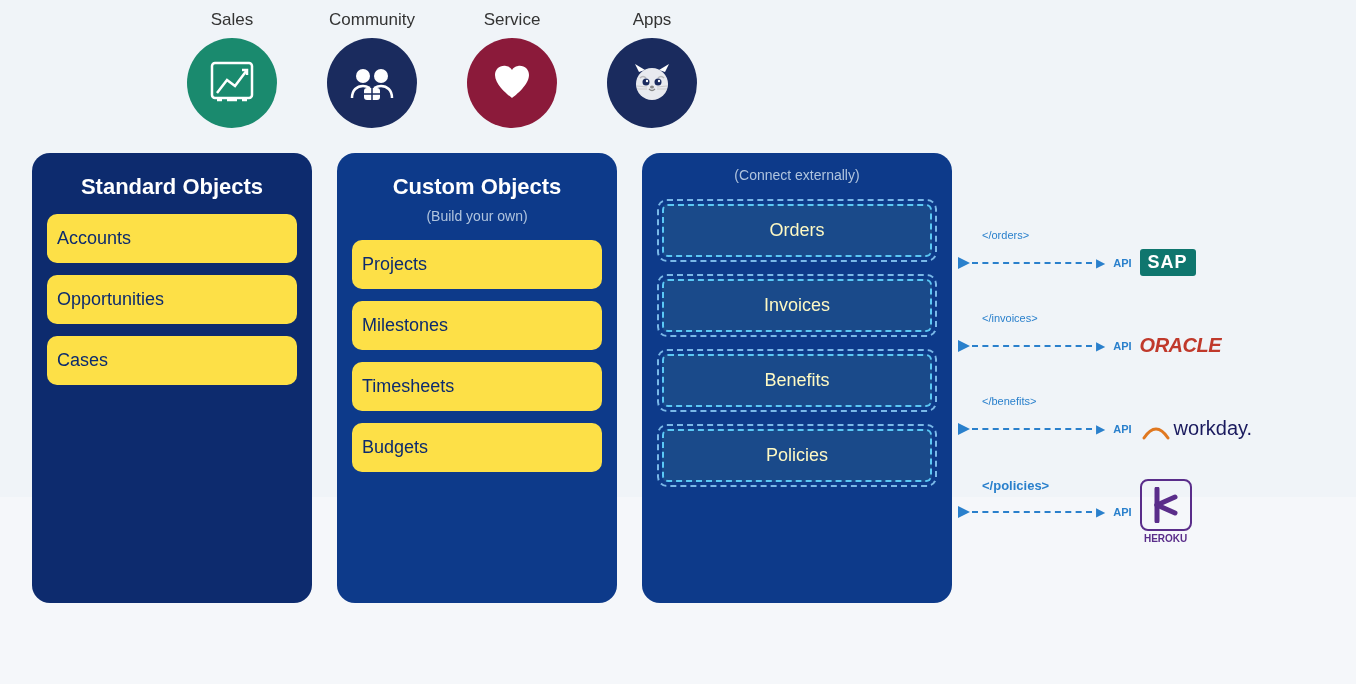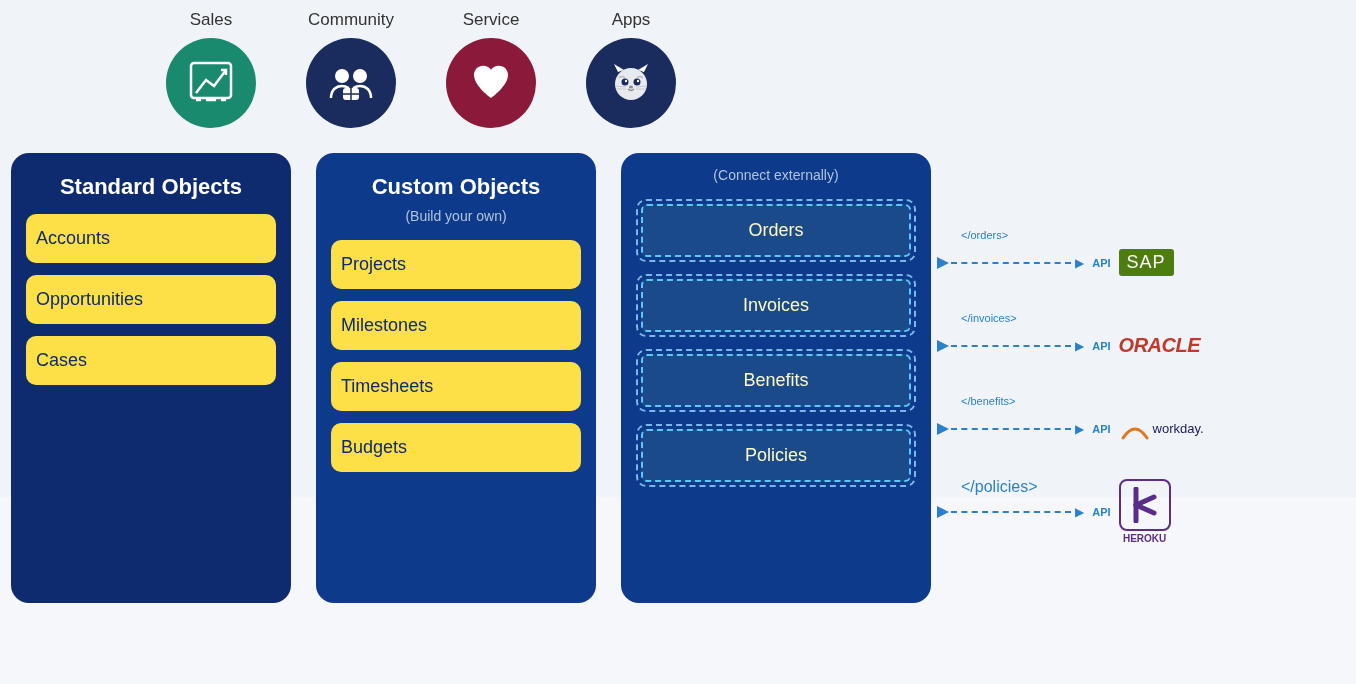--- a/index.html
+++ b/index.html
@@ -10,21 +10,21 @@
       height: 684px;
       overflow: hidden;
       position: relative;
     }
 
     .main-container {
       width: 1356px;
       height: 497px;
       background: #f0f4f8;
       position: relative;
-      padding: 10px 11px;
+      padding: 10px 32px;
     }
 
     
     .top-icons {
       display: flex;
       justify-content: flex-start;
       align-items: flex-end;
       gap: 0px;
       margin-left: 130px;
       margin-bottom: 20px;
@@ -287,21 +287,21 @@
 
         <div class="conn-row">
           <svg width="20" height="20" style="margin-left:-2px; margin-right:2px;">
             <polygon points="20,10 8,4 8,16" fill="#2a80cc"></polygon>
           </svg>
           <div style="display:flex; align-items:center; gap:4px;">
             <span style="display:inline-block; width:120px; border-top:2px dashed #2a80cc;"></span>
             <span style="color:#2a80cc; font-size:12px;">▶</span>
             <span class="conn-api" style="color:#2a80cc; font-weight:700; font-size:11px;">API</span>
 
-            <div style="background:#4d7c0f; color:white; font-weight:400; font-size:18px; padding:3px 8px; border-radius:3px; letter-spacing:1px;">SAP</div>
+            <div style="background:#0f766e; color:white; font-weight:700; font-size:18px; padding:3px 8px; border-radius:3px; letter-spacing:1px;">SAP</div>
             <svg width="0" height="0">
                 <polygon points="0,0 12,6 0,12" fill="#2a80cc"></polygon>
               </svg>
           </div>
           <span style="color: rgb(42, 128, 204); font-size: 11px; margin-left: 0px; margin-top: 0px; position: absolute; top: 8px; left: 30px;">&lt;/orders&gt;</span>
         </div>
 
         <div class="conn-row">
           <svg width="20" height="20" style="margin-left:-2px; margin-right:2px;">
             <polygon points="20,10 8,4 8,16" fill="#2a80cc"></polygon>
@@ -322,21 +322,21 @@
           </svg>
           <div style="display:flex; align-items:center; gap:4px;">
             <span style="display:inline-block; width:120px; border-top:2px dashed #2a80cc;"></span>
             <span style="color:#2a80cc; font-size:12px;">▶</span>
             <span class="conn-api" style="color:#2a80cc; font-weight:700; font-size:11px;">API</span>
 
             <div style="display:flex; align-items:center; gap:2px;">
               <svg width="32" height="22">
                 <path d="M4 20 Q16 2 28 20" fill="none" stroke="#e07820" stroke-width="3" stroke-linecap="round"></path>
               </svg>
-              <span style="color:#1a1a5e; font-size:13px; font-weight:500;">workday.</span>
+              <span style="color:#1a1a5e; font-size:20px; font-weight:500;">workday.</span>
             </div>
           </div>
           <span style="color: rgb(42, 128, 204); font-size: 11px; margin-left: 0px; margin-top: 0px; position: absolute; top: 8px; left: 30px;">&lt;/benefits&gt;</span>
         </div>
 
         <div class="conn-row">
           <svg width="20" height="20" style="margin-left:-2px; margin-right:2px;">
             <polygon points="20,10 8,4 8,16" fill="#2a80cc"></polygon>
           </svg>
           <div style="display:flex; align-items:center; gap:4px;">
@@ -348,21 +348,21 @@
               <div style="width:52px; height:52px; border:2px solid #5a2d8a; border-radius:8px; display:flex; align-items:center; justify-content:center;">
                 <svg width="30" height="36" viewBox="0 0 30 36">
                   <line x1="6" y1="2" x2="6" y2="34" stroke="#5a2d8a" stroke-width="5" stroke-linecap="round"></line>
                   <line x1="6" y1="18" x2="24" y2="10" stroke="#5a2d8a" stroke-width="5" stroke-linecap="round"></line>
                   <line x1="6" y1="18" x2="24" y2="26" stroke="#5a2d8a" stroke-width="5" stroke-linecap="round"></line>
                 </svg>
               </div>
               <span style="font-size:10px; color:#5a2d8a; font-weight:700; margin-top:2px;">HEROKU</span>
             </div>
           </div>
-          <span style="color: rgb(42, 128, 204); font-size: 16px; margin-left: 0px; margin-top: 0px; position: absolute; top: 8px; left: 30px;">&lt;/policies&gt;</span>
+          <span style="color: rgb(42, 128, 204); font-size: 13px; margin-left: 0px; margin-top: 0px; position: absolute; top: 8px; left: 30px; font-weight: bold;">&lt;/policies&gt;</span>
         </div>
 
       </div>
     </div>
 
   </div>
 </div>
 
 <style>
   .main-container { position: relative; }

